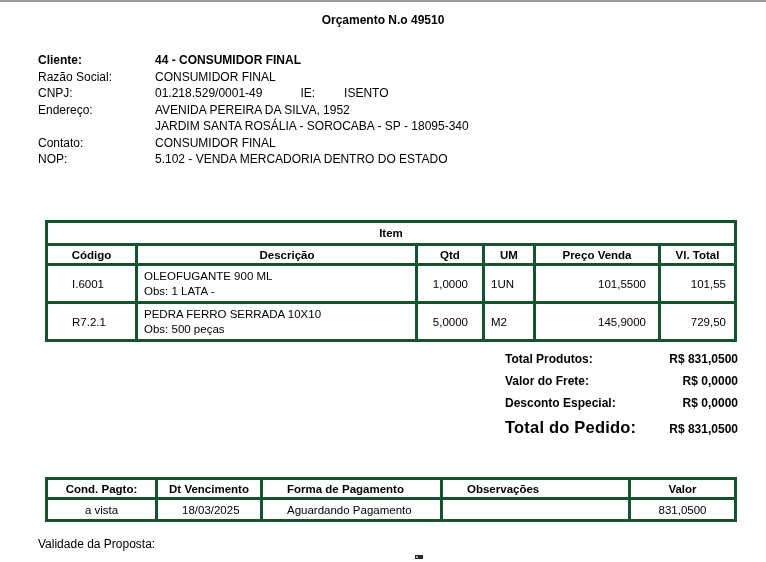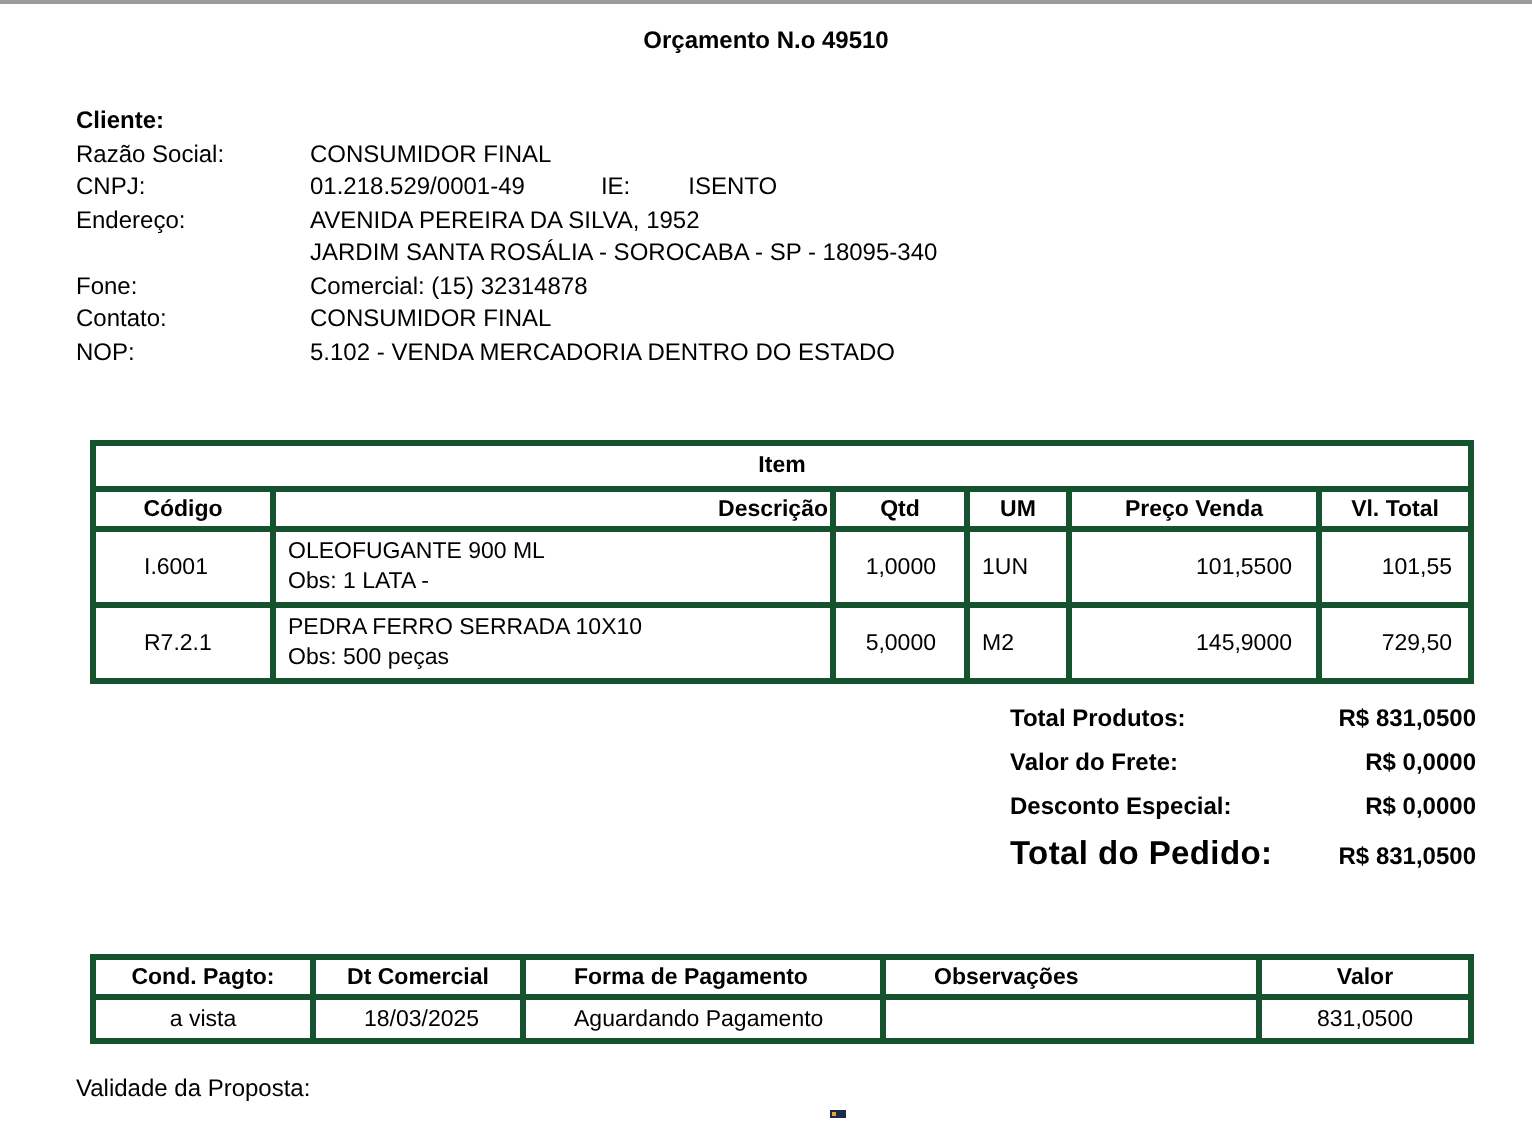--- a/index.html
+++ b/index.html
@@ -18,21 +18,21 @@
   .bold{font-weight:bold;}
   .ie-lbl{margin-left:18px;}
   .ie-val{margin-left:9px;}
   
   table{border-collapse:collapse;table-layout:fixed;font-size:11.5px;}
   .itemtable{position:absolute;left:45px;top:220px;}
   .itemtable,.paytable{border:2px solid #000;}
   .itemtable td,.itemtable th,.paytable td,.paytable th{border:3px solid #14532d;overflow:hidden;white-space:nowrap;}
   .itemtable .title-cell{text-align:center;font-weight:bold;height:18px;}
   .itemtable th{font-weight:bold;height:15px;border-bottom:2px solid #000;text-align:center;}
-  .itemtable th.h-desc{text-align:right;padding-left:22px;}
+  .itemtable th.h-desc{text-align:center;padding-left:22px;}
   .itemtable td{height:33px;vertical-align:middle;}
   .td-codigo{padding-left:24px;}
   .td-desc{padding-left:6px;line-height:15px;}
   .td-qtd{text-align:right;padding-right:14px;}
   .td-um{padding-left:6px;}
   .td-preco{text-align:right;padding-right:12px;}
   .td-total{text-align:right;padding-right:8px;}
   
   .totals{position:absolute;left:505px;top:352px;width:233px;font-size:12px;}
   .trow{display:flex;justify-content:space-between;align-items:baseline;height:22px;}
@@ -51,41 +51,38 @@
 </head>
 <body>
 
 <div class="topline"></div>
 
 <div class="doc-title">Orçamento N.o 49510</div>
 
 <div class="client">
   <div class="crow">
     <span class="lbl bold">Cliente:</span>
+    <span class="bold">44 - CONSUMIDOR FINAL</span>
   </div>
   <div class="crow">
     <span class="lbl">Razão Social:</span>
     <span>CONSUMIDOR FINAL</span>
   </div>
   <div class="crow">
     <span class="lbl">CNPJ:</span>
     <span>01.218.529/0001-49</span>
     <span class="ie-lbl">IE:</span>
     <span class="ie-val">ISENTO</span>
   </div>
   <div class="crow">
     <span class="lbl">Endereço:</span>
     <span>
       <div>AVENIDA PEREIRA DA SILVA, 1952</div>
       <div>JARDIM SANTA ROSÁLIA - SOROCABA - SP - 18095-340</div>
     </span>
-  </div>
-  <div class="crow">
-    <span class="lbl">Fone:</span>
-    <span>Comercial: (15) 32314878</span>
   </div>
   <div class="crow">
     <span class="lbl">Contato:</span>
     <span>CONSUMIDOR FINAL</span>
   </div>
   <div class="crow">
     <span class="lbl">NOP:</span>
     <span>5.102 - VENDA MERCADORIA DENTRO DO ESTADO</span>
   </div>
 </div>
@@ -159,21 +156,21 @@
   <colgroup>
     <col style="width:110px">
       <col style="width:105px">
       <col style="width:180px">
     <col style="width:188px">
       <col style="width:106px">
   </colgroup>
   <tbody>
       <tr>
     <th>Cond. Pagto:</th>
-    <th>Dt Comercial</th>
+    <th>Dt Vencimento</th>
     <th class="h-left">Forma de Pagamento</th>
     <th class="h-left">Observações</th>
     <th>Valor</th>
   </tr>
   <tr>
     <td>a vista</td>
     <td class="c-left">18/03/2025</td>
     <td class="c-left">Aguardando Pagamento</td>
     <td class="c-left"></td>
     <td>831,0500</td>

